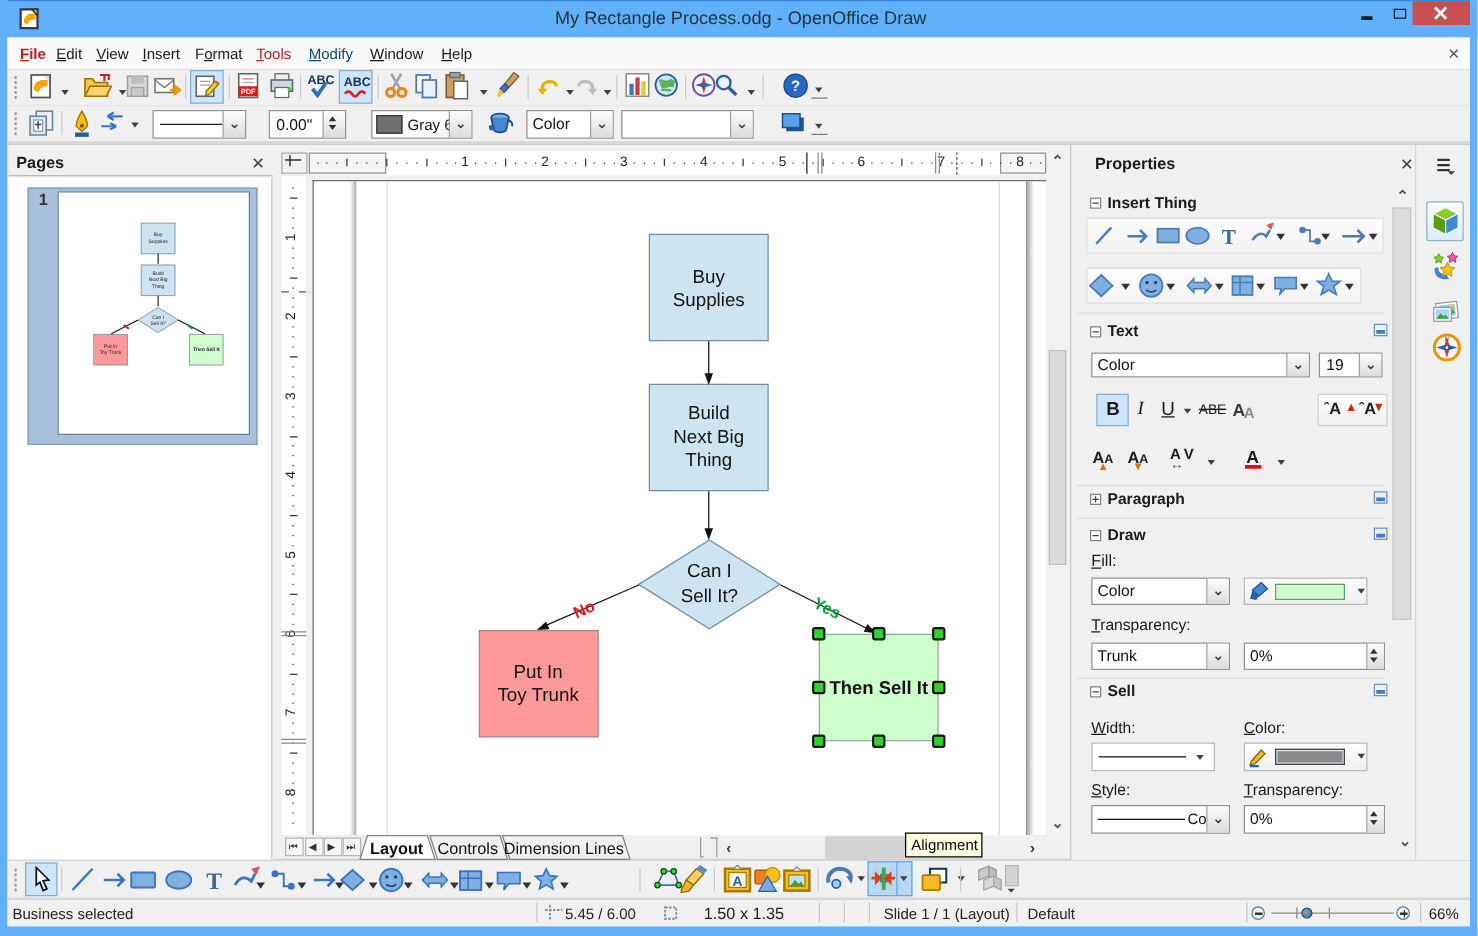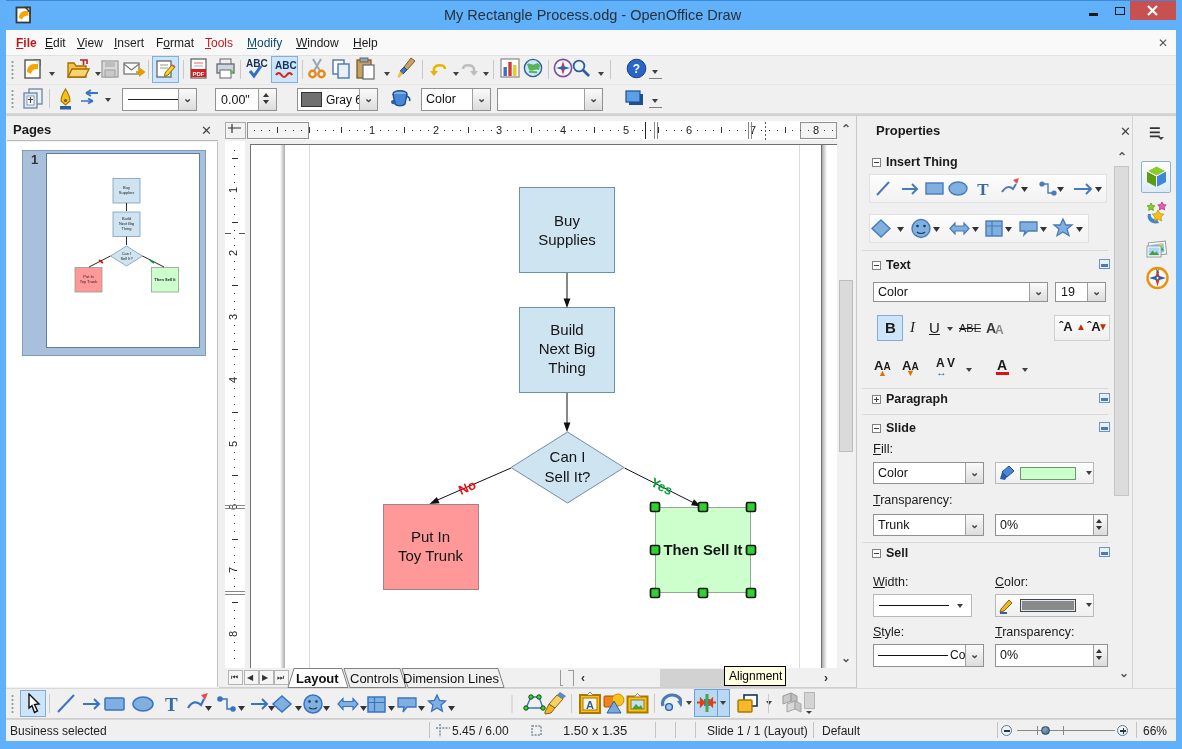--- a/index.html
+++ b/index.html
@@ -576,21 +576,21 @@
 <div class="" style="left:862px;top:388px;width:246px;height:1px;background:#d9d9d9;"></div>
 <div style="left:872px;top:395px;width:9px;height:9px;border:1px solid #808080;background:#fff;"></div>
 <div style="left:874px;top:399px;width:5px;height:1px;background:#404040;"></div>
 <div style="left:876px;top:397px;width:1px;height:5px;background:#404040;"></div>
 <span class="t" style="left:886px;top:392px;font-size:12.5px;font-weight:bold;color:#1a1a1a;">Paragraph</span>
 <div style="left:1099px;top:393px;width:11px;height:10px;border:1px solid #6a93c8;background:#e8f0fa;"></div>
 <div style="left:1101px;top:398px;width:7px;height:3px;background:#4a7ab8;"></div>
 <div class="" style="left:862px;top:414px;width:246px;height:1px;background:#d9d9d9;"></div>
 <div style="left:872px;top:424px;width:9px;height:9px;border:1px solid #808080;background:#fff;"></div>
 <div style="left:874px;top:428px;width:5px;height:1px;background:#404040;"></div>
-<span class="t" style="left:886px;top:421px;font-size:12.5px;font-weight:bold;color:#1a1a1a;">Slide</span>
+<span class="t" style="left:886px;top:421px;font-size:12.5px;font-weight:bold;color:#1a1a1a;">Draw</span>
 <div style="left:1099px;top:422px;width:11px;height:10px;border:1px solid #6a93c8;background:#e8f0fa;"></div>
 <div style="left:1101px;top:427px;width:7px;height:3px;background:#4a7ab8;"></div>
 <span class="t" style="left:873px;top:441px;font-size:13px;color:#1a1a1a;"><u>F</u>ill:</span>
 <div class="" style="left:873px;top:462px;width:111px;height:22px;border:1px solid #919191;background:#fff;"></div>
 <span class="t" style="left:878px;top:466px;font-size:12.5px;color:#111;">Color</span>
 <div class="" style="left:965px;top:463px;width:18px;height:20px;background:linear-gradient(#fbfbfb,#dcdcdc);border-left:1px solid #a0a0a0;"></div>
 <span class="t" style="left:970px;top:466px;font-size:11px;color:#444;font-weight:bold;">⌄</span>
 <div class="" style="left:995px;top:462px;width:99px;height:22px;border:1px solid #b9b9b9;background:linear-gradient(#fdfdfd,#efefef);"></div>
 <svg style="left:999px;top:465px" width="18" height="16" viewBox="0 0 18 16">
     <path d="M3 7 L10 1 15 6 8 12 Z" fill="#4a86d8" stroke="#1e4f8e"></path>

